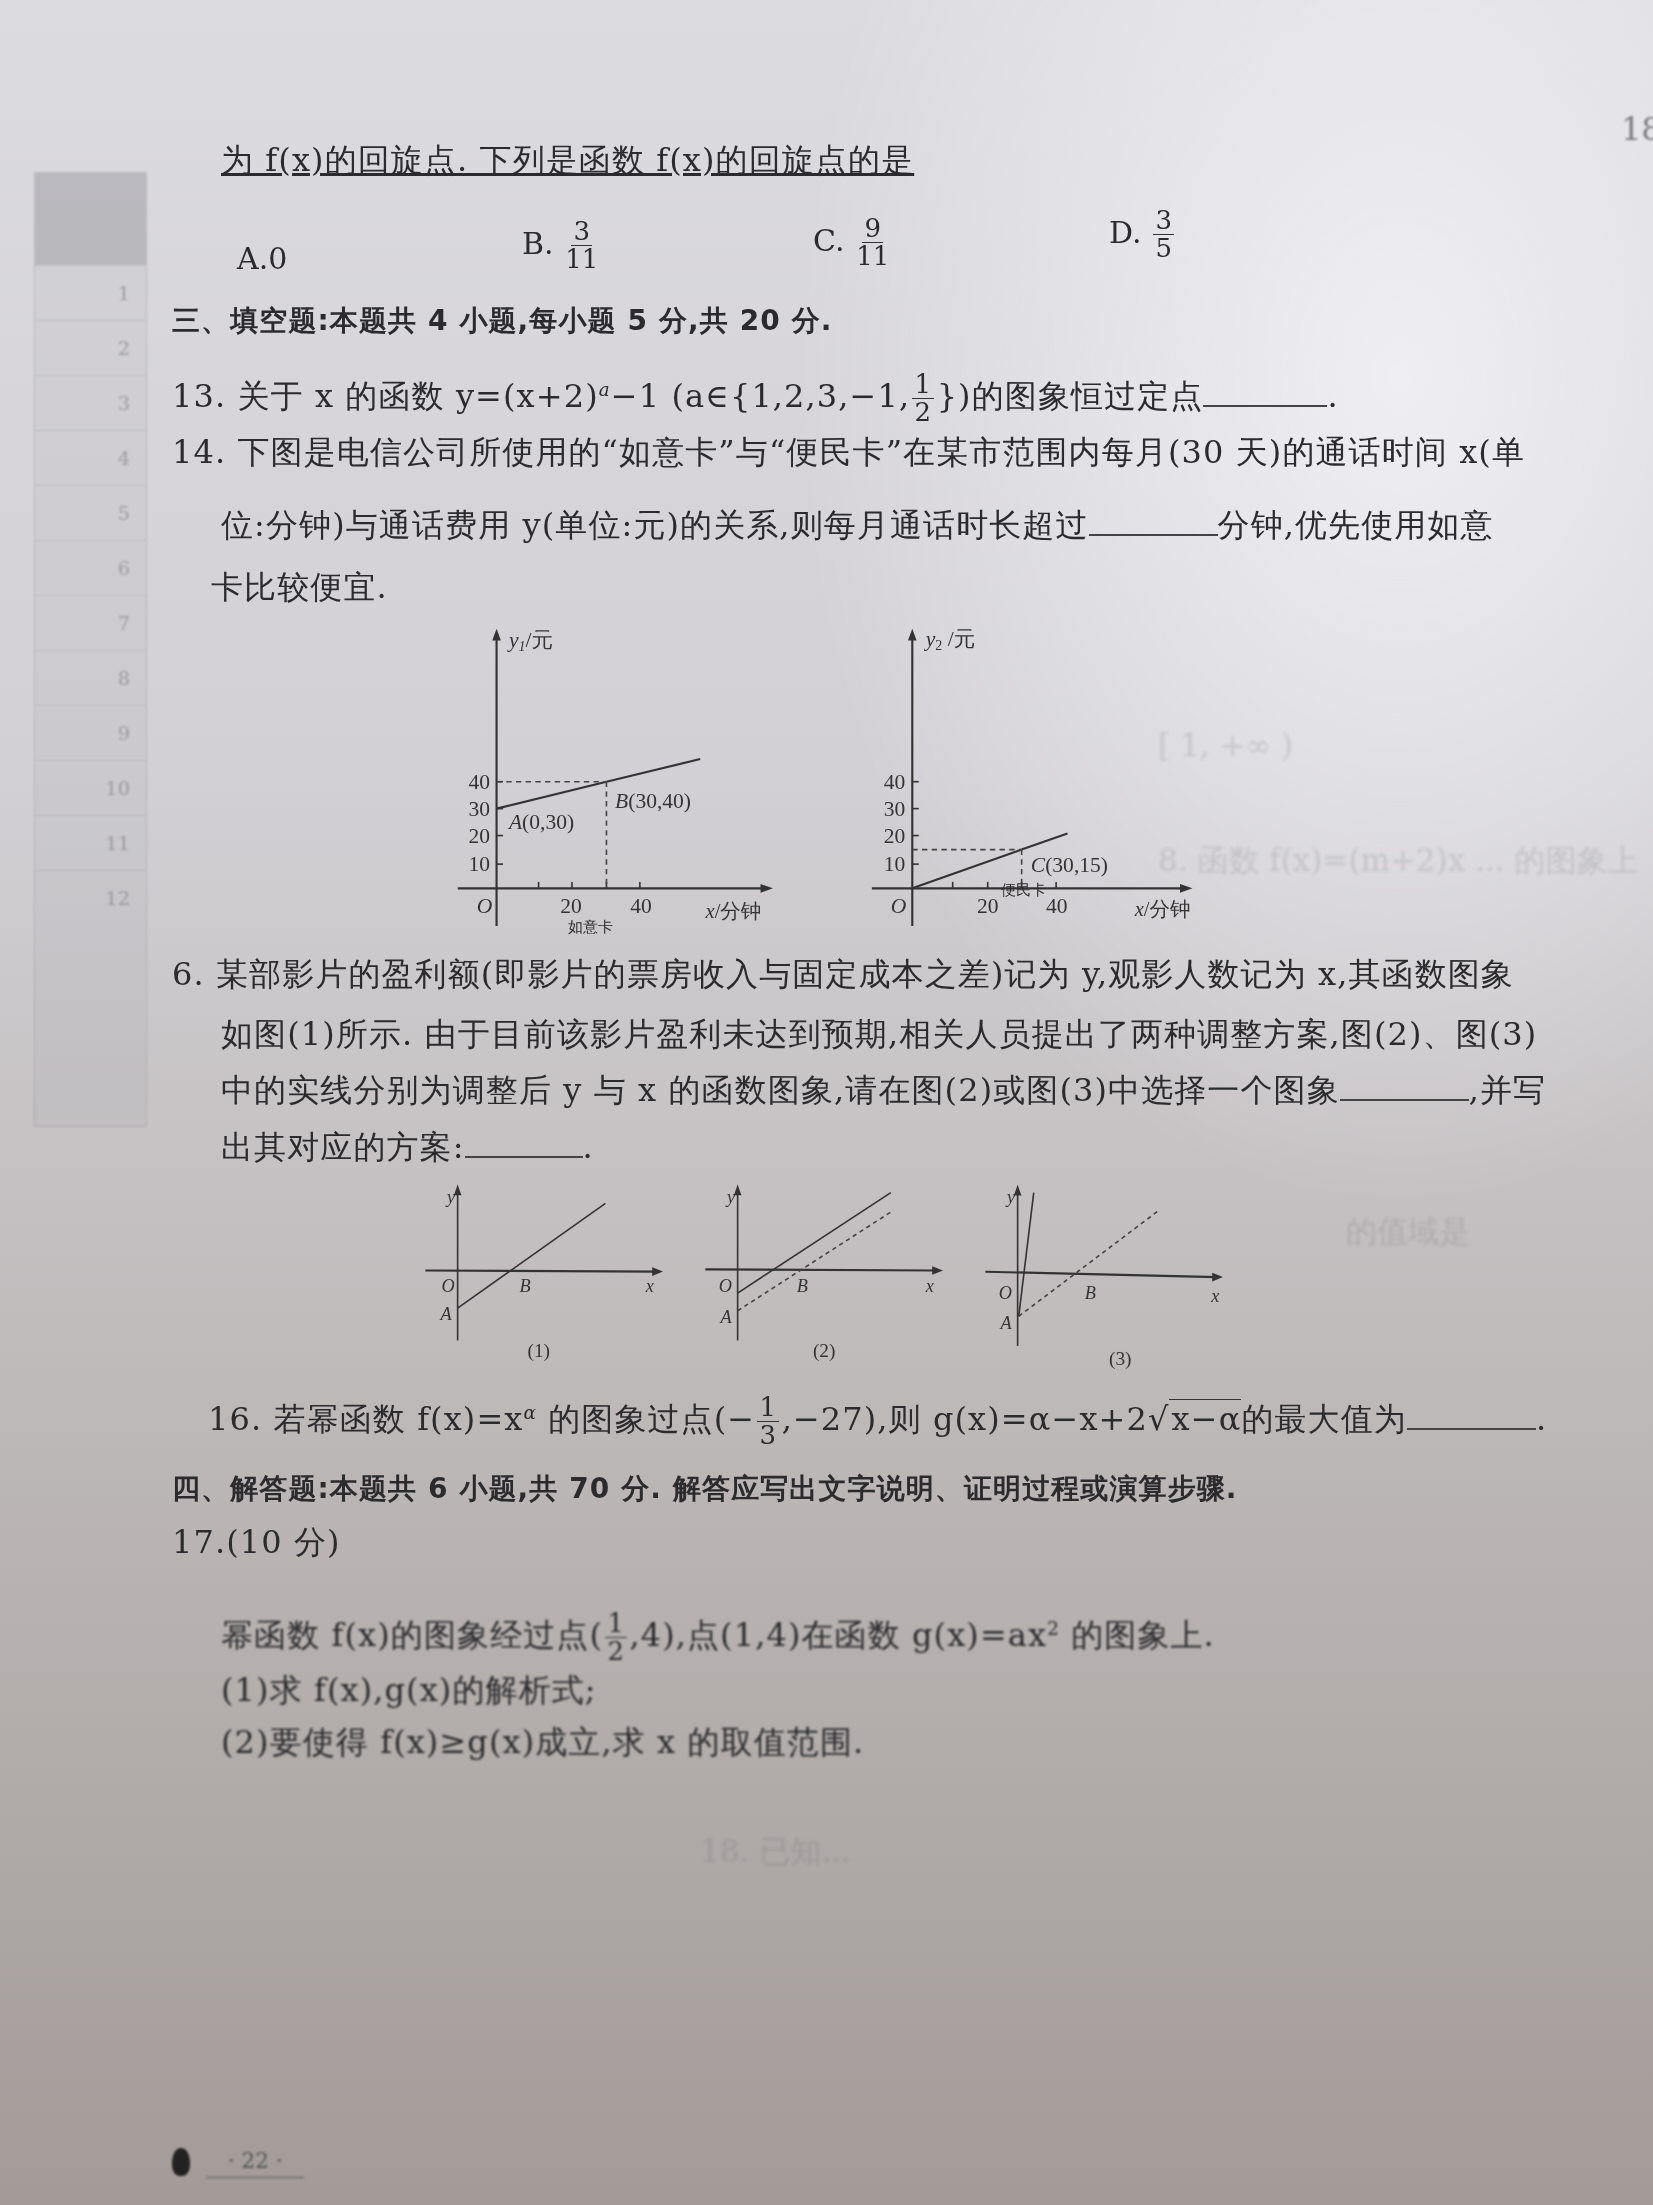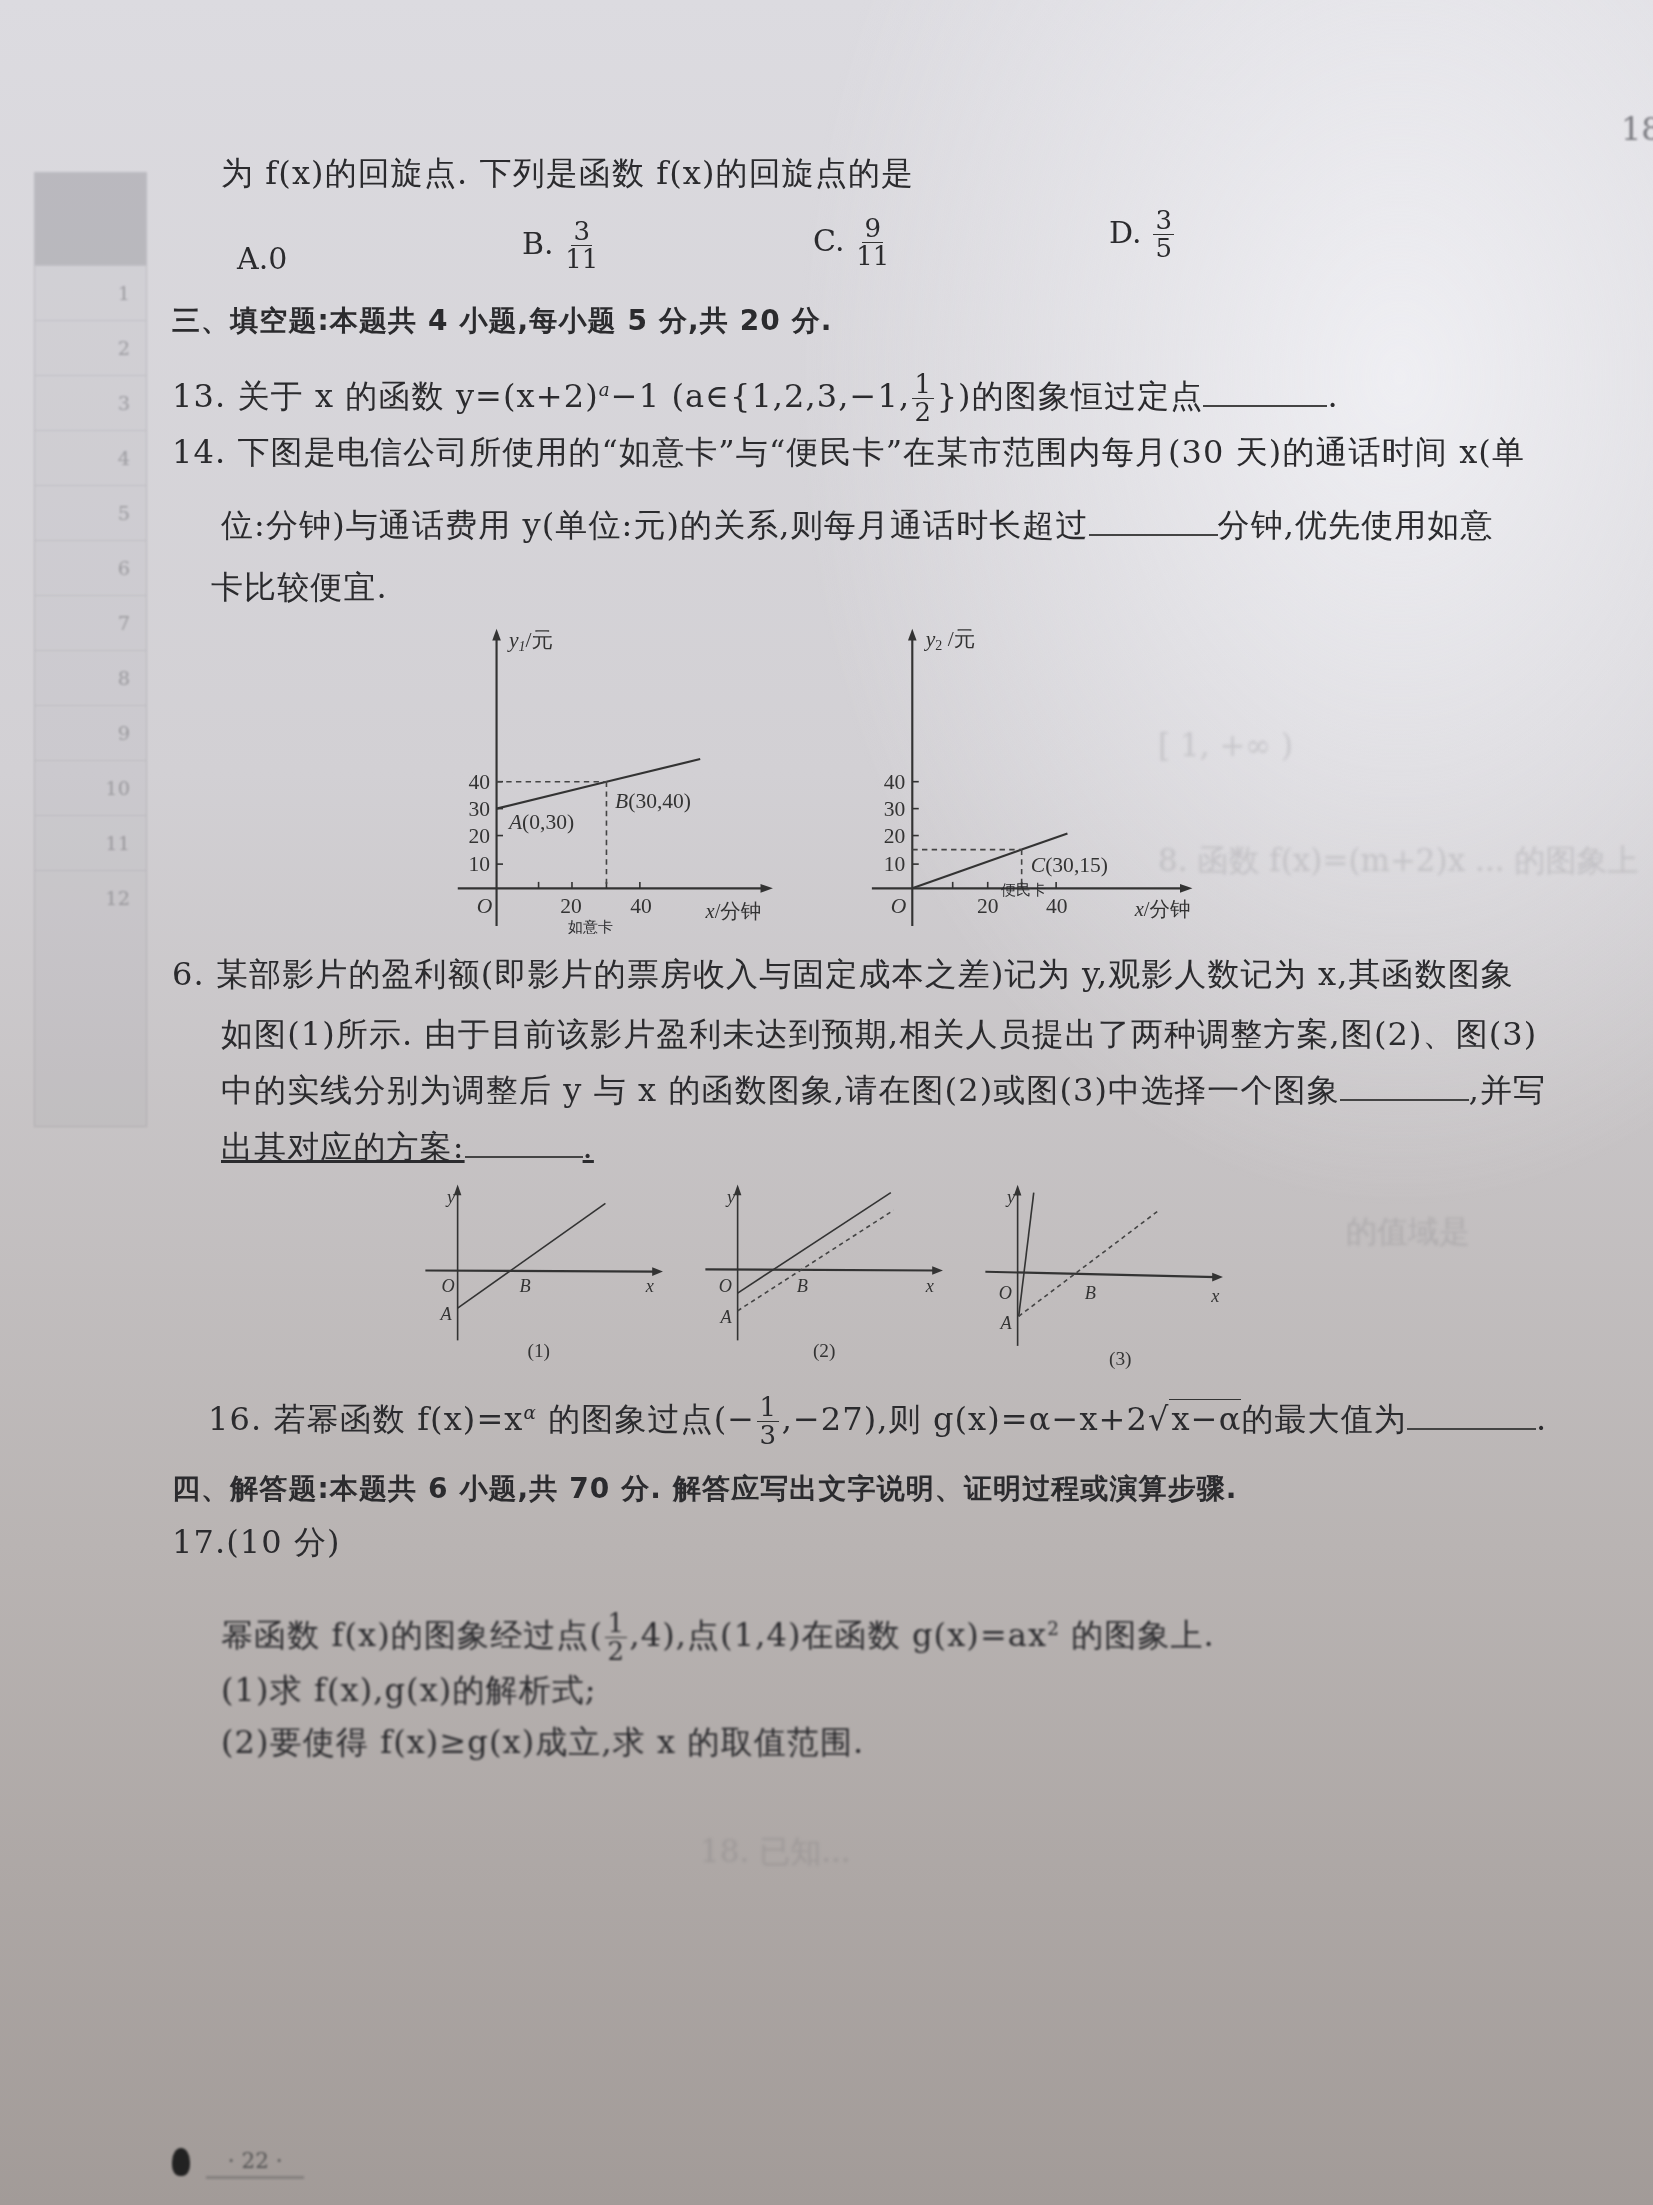--- a/index.html
+++ b/index.html
@@ -78,21 +78,21 @@
     </div>
     <div class="row">
       <span>11</span>
     </div>
     <div class="row">
       <span>12</span>
     </div>
 </div>
 <div class="page-no-right">18.</div>
 
-<div class="line soft" style="left:221px; top:157px;">为 f(x)的回旋点. 下列是函数 f(x)的回旋点的是</div>
+<div class="line soft" style="left:221px; top:144px;text-decoration:underline;">为 f(x)的回旋点. 下列是函数 f(x)的回旋点的是</div>
 <div class="opt soft" style="left:237px; top:241px;">
   <span>A.</span><span>0</span>
 </div>
 <div class="opt soft" style="left:522px; top:218px;">
   <span>B.</span>
   <span class="frac">
       <span class="n">3</span>
       <span>11</span>
     </span>
 </div>
@@ -200,21 +200,21 @@
 <div class="caption" style="left:1001px; top:881px;text-align:right;">便民卡</div>
 
 <div class="line soft" style="left:172px; top:958px;">
   <span>6.</span>
   <span>某部影片的盈利额(即影片的票房收入与固定成本之差)记为 y,观影人数记为 x,其函数图象</span>
 </div>
 <div class="line soft" style="left:221px; top:1018px;">如图(1)所示. 由于目前该影片盈利未达到预期,相关人员提出了两种调整方案,图(2)、图(3)</div>
 <div class="line soft" style="left:221px; top:1074px;">
   <span>中的实线分别为调整后 y 与 x 的函数图象,请在图(2)或图(3)中选择一个图象</span><span class="blank" style="width:129px;"></span><span>,并写</span>
 </div>
-<div class="line soft" style="left:221px; top:1131px;text-decoration:underline;">
+<div class="line soft" style="left:221px; top:1131px;">
   <span>出其对应的方案:</span><span class="blank" style="width:118px;"></span><span>.</span>
 </div>
 
 <div class="fig" style="left:420px; top:1179px;">
   <svg width="258" height="183" viewBox="0 0 480 340">
     <line x1="70" y1="300" x2="70" y2="20" stroke="#333" stroke-width="3"></line>
       <polygon points="70,10 63,30 77,30" fill="#333"></polygon>
     <line x1="10" y1="170" x2="440" y2="172" stroke="#333" stroke-width="4"></line>
       <polygon points="452,172 432,164 432,180" fill="#333"></polygon>
     <line x1="70" y1="240" x2="345" y2="45" stroke="#333" stroke-width="3"></line>

